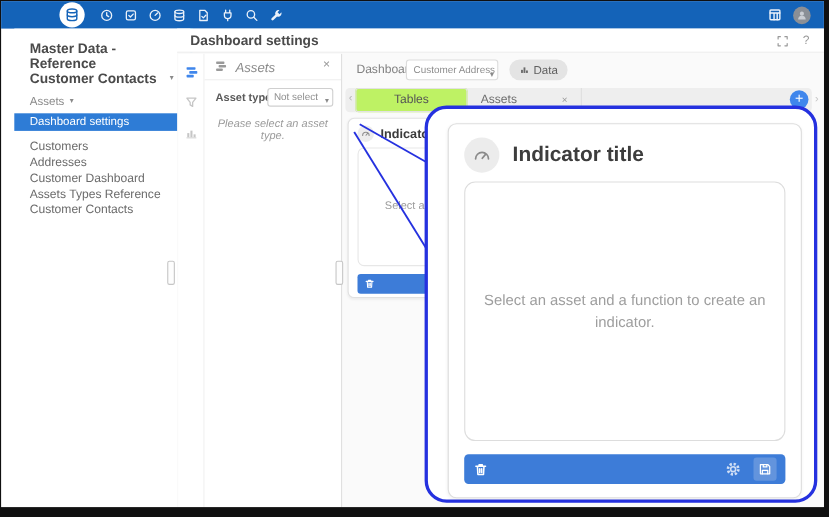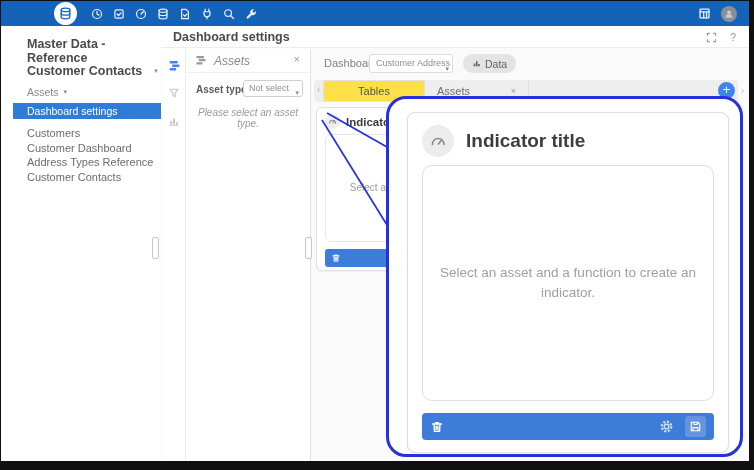--- a/index.html
+++ b/index.html
@@ -63,21 +63,21 @@
   .dash-select{position:absolute;left:57px;top:6px;width:84px;height:19px;border:1px solid #dcdcdc;border-radius:3px;background:#fff;
     font-size:9px;color:#8e8e8e;line-height:17px;padding:0 12px 0 6px;box-sizing:border-box;white-space:nowrap;overflow:hidden;}
   .dash-select .caret{position:absolute;right:3px;top:5px;margin:0;}
   .view-btn{position:absolute;left:151px;top:6px;height:19px;padding:0 9px;border-radius:10px;background:#e4e4e4;
     display:flex;align-items:center;gap:4px;font-size:10.5px;color:#5f5f5f;}
 
   
   .tabbar{position:absolute;left:313px;top:79px;width:424px;height:22px;background:#eeeeee;border-radius:4px;}
   .tab-chl{position:absolute;left:3px;top:4px;font-size:10px;color:#b5b5b5;}
   .tab{position:absolute;top:0;height:22px;line-height:22px;font-size:11px;color:#6e6e6e;text-align:center;box-sizing:border-box;}
-  .tab.active{background:#fde047;box-shadow:inset 0 0 0 1px #e2e2e2;border-radius:3px;color:#565656;}
+  .tab.active{background:#bef264;box-shadow:inset 0 0 0 1px #e2e2e2;border-radius:3px;color:#565656;}
   .tab-x{font-size:9px;color:#9a9a9a;}
   .add-btn{position:absolute;left:404px;top:2px;width:17px;height:17px;border-radius:50%;background:#3F86EC;color:#fff;
     font-size:13px;line-height:16px;text-align:center;cursor:default;}
   .tab-chr{position:absolute;left:740px;top:84px;font-size:10px;color:#c6c6c6;}
 
   
   .card-sm{position:absolute;left:315px;top:106px;width:300px;height:164px;background:#fff;border:1px solid #e1e1e1;
     border-radius:6px;box-sizing:border-box;box-shadow:0 1px 2px rgba(0,0,0,.05);z-index:1;}
   .card-sm .hd{display:flex;align-items:center;gap:6px;padding:6px 8px 4px;}
   .card-sm .circ{width:15px;height:15px;border-radius:50%;background:#ededed;display:flex;align-items:center;justify-content:center;color:#8f8f8f;flex:0 0 auto;}
@@ -193,22 +193,23 @@
       <span>Customer Contacts</span>
       <span class="caret">▾</span>
     </div>
     <div class="sb-act">
       <span>Assets</span>
       <span class="caret" style="margin-left:5px;">▾</span>
     </div>
     <div class="sb-sel">Dashboard settings</div>
     <div class="sb-items">
       <div class="sb-item">Customers</div>
+      <div class="sb-item">Addresses</div>
       <div class="sb-item">Customer Dashboard</div>
-      <div class="sb-item">Address Types Reference</div>
+      <div class="sb-item">Assets Types Reference</div>
       <div class="sb-item">Customer Contacts</div>
     </div>
   </div>
   <div class="thumb" style="left:151px;top:236px;"></div>
 
   <div class="mheader">
     <div class="mh-title">Dashboard settings</div>
     <div class="mh-icons">
       <span>
           <svg class="ic ln" width="11" height="11" viewBox="0 0 16 16">

